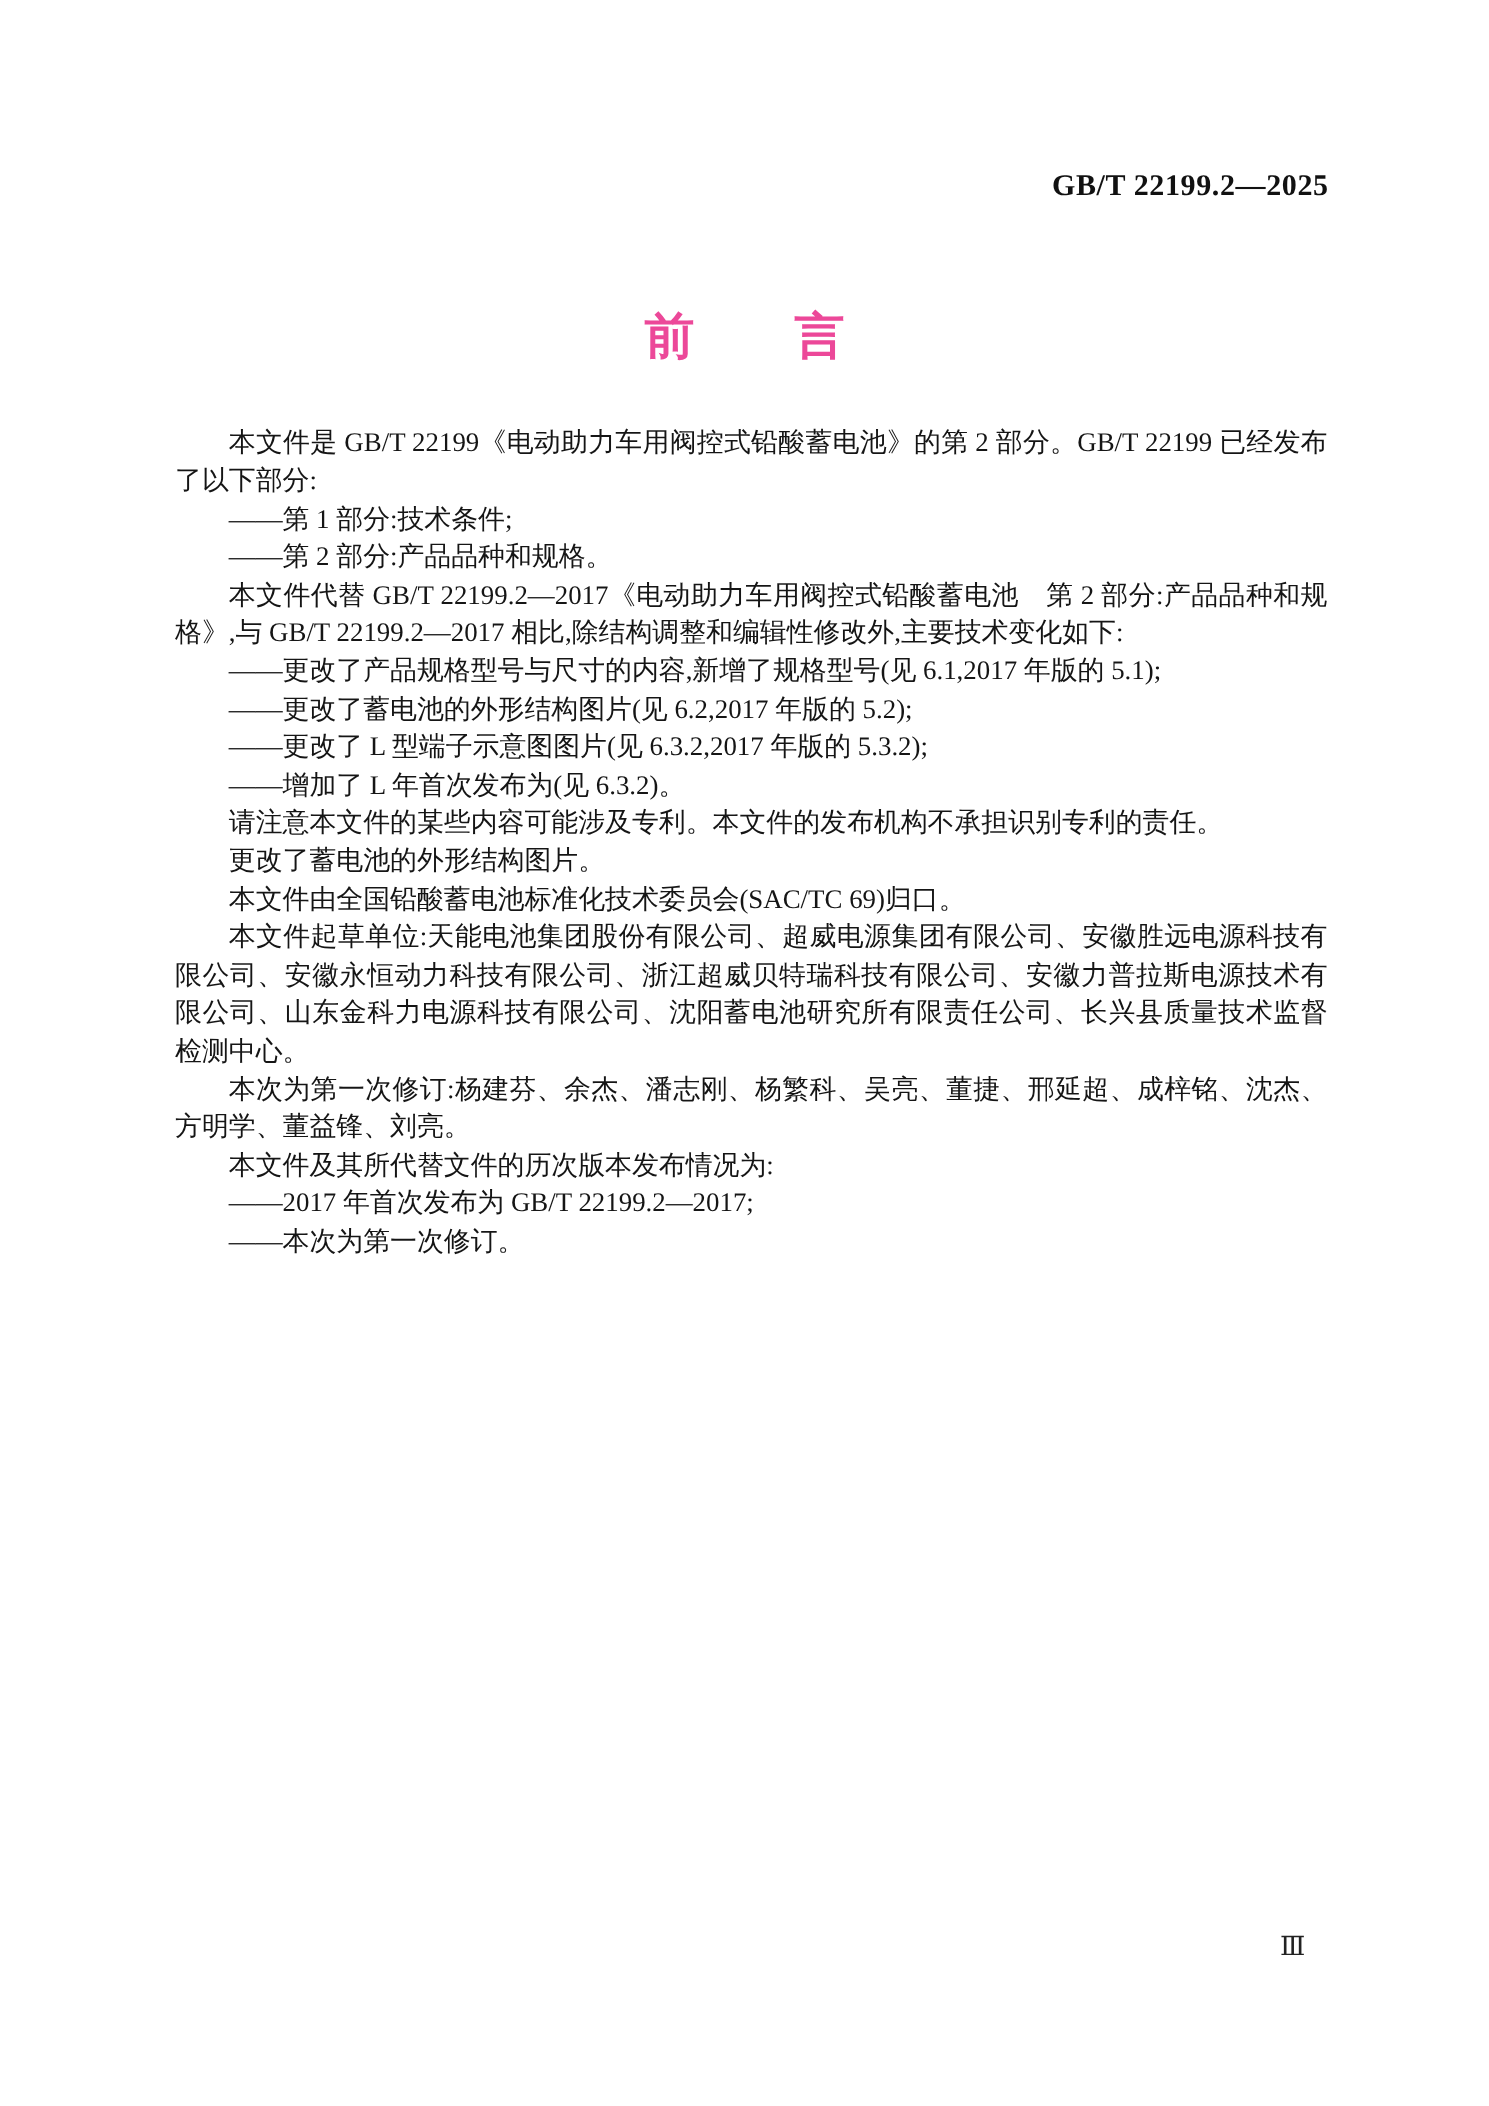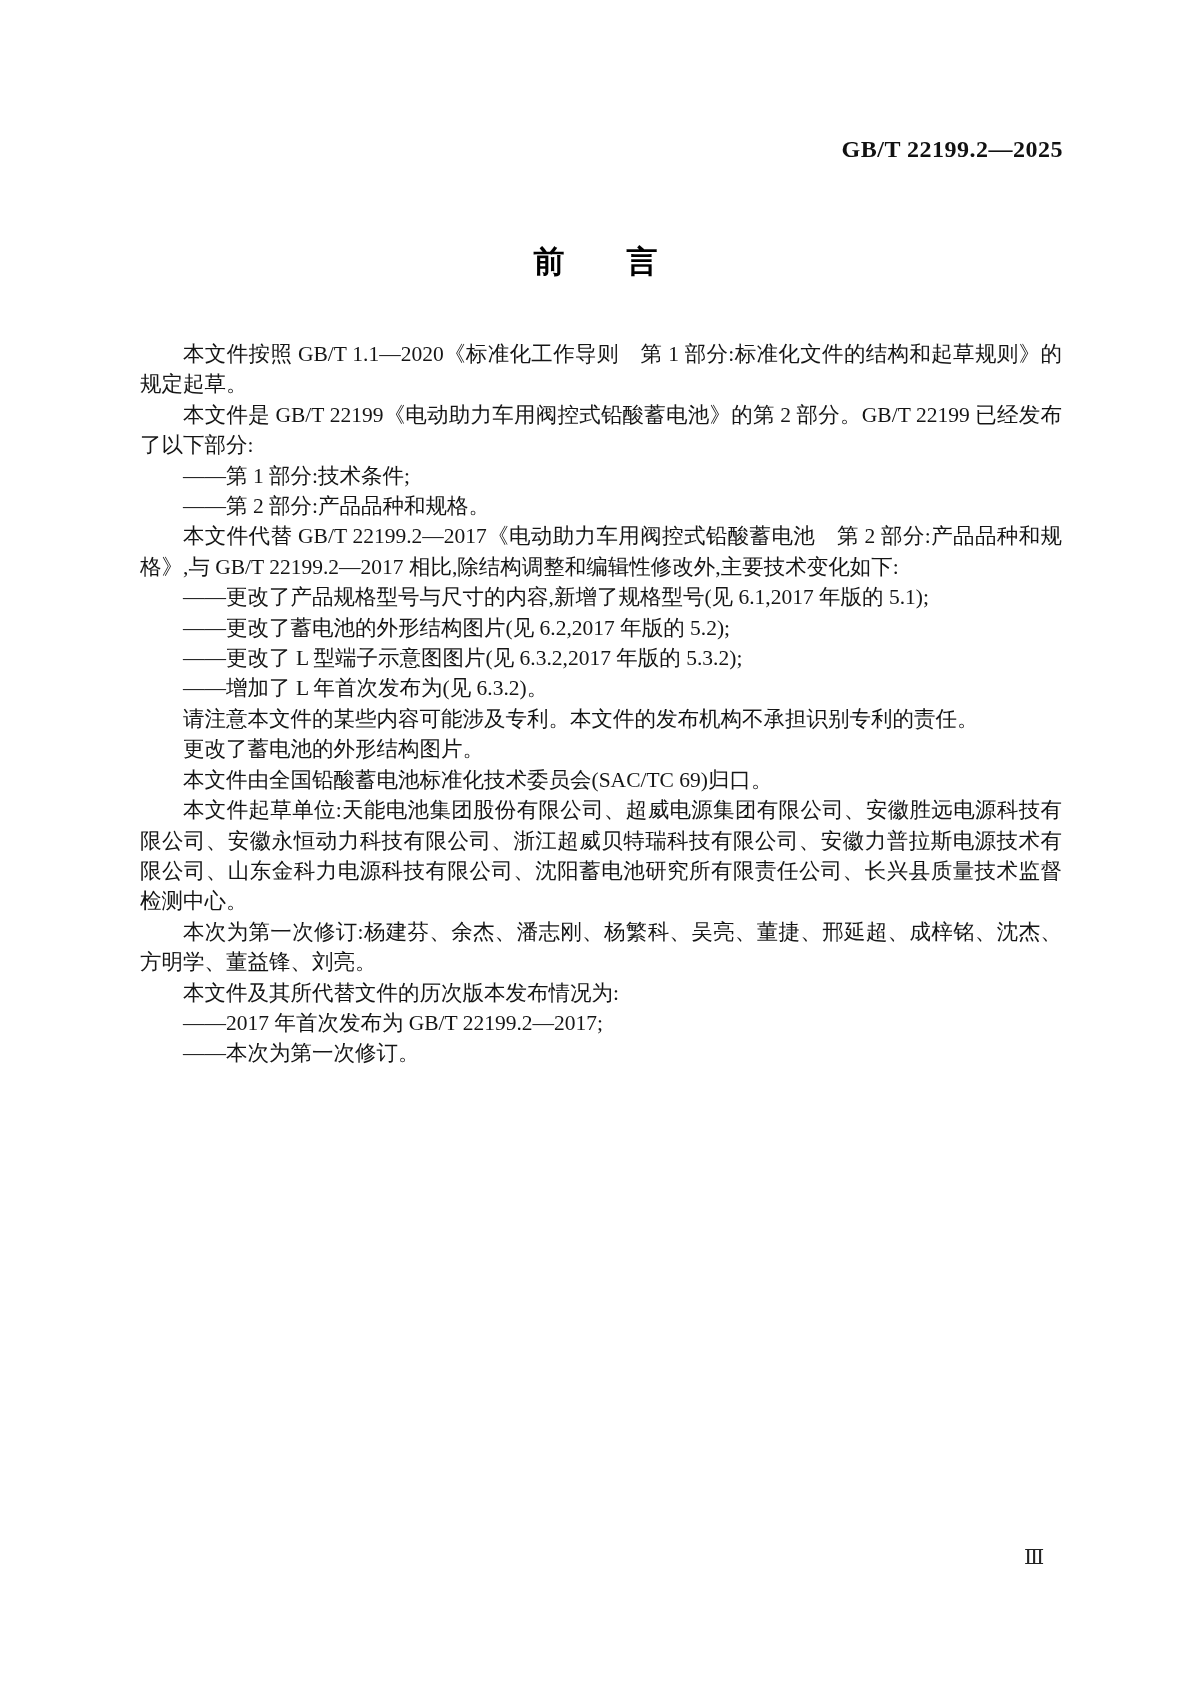--- a/index.html
+++ b/index.html
@@ -27,22 +27,22 @@
     white-space: nowrap;
   }
   .doc-title {
     position: absolute;
     top: 241px;
     left: 0;
     width: 100%;
     text-align: center;
     font-family: "DejaVu Sans", "Liberation Sans", sans-serif;
     font-weight: bold;
-    font-size: 31px;
-    color: #000000;
+    font-size: 40px;
+    color: #ec4899;
     margin: 0;
   }
   .body-text {
     position: absolute;
     top: 339px;
     left: 140px;
     width: 922px;
     font-family: "Liberation Serif", "DejaVu Serif", serif;
     font-size: 21.5px;
     line-height: 30.4px;
@@ -65,21 +65,20 @@
 </head>
 <body>
 
 <div class="page">
 
   <div class="header-code">GB/T 22199.2—2025</div>
 
   <h1 class="doc-title">前　　言</h1>
 
   <main class="body-text">
-      <p class="para">本文件按照 GB/T 1.1—2020《标准化工作导则　第 1 部分:标准化文件的结构和起草规则》的规定起草。</p>
       <p class="para">本文件是 GB/T 22199《电动助力车用阀控式铅酸蓄电池》的第 2 部分。GB/T 22199 已经发布了以下部分:</p>
       <p class="para">——第 1 部分:技术条件;</p>
       <p class="para">——第 2 部分:产品品种和规格。</p>
       <p class="para">本文件代替 GB/T 22199.2—2017《电动助力车用阀控式铅酸蓄电池　第 2 部分:产品品种和规格》,与 GB/T 22199.2—2017 相比,除结构调整和编辑性修改外,主要技术变化如下:</p>
       <p class="para">——更改了产品规格型号与尺寸的内容,新增了规格型号(见 6.1,2017 年版的 5.1);</p>
       <p class="para">——更改了蓄电池的外形结构图片(见 6.2,2017 年版的 5.2);</p>
       <p class="para">——更改了 L 型端子示意图图片(见 6.3.2,2017 年版的 5.3.2);</p>
       <p class="para">——增加了 L 年首次发布为(见 6.3.2)。</p>
       <p class="para">请注意本文件的某些内容可能涉及专利。本文件的发布机构不承担识别专利的责任。</p>
       <p class="para">更改了蓄电池的外形结构图片。</p>

